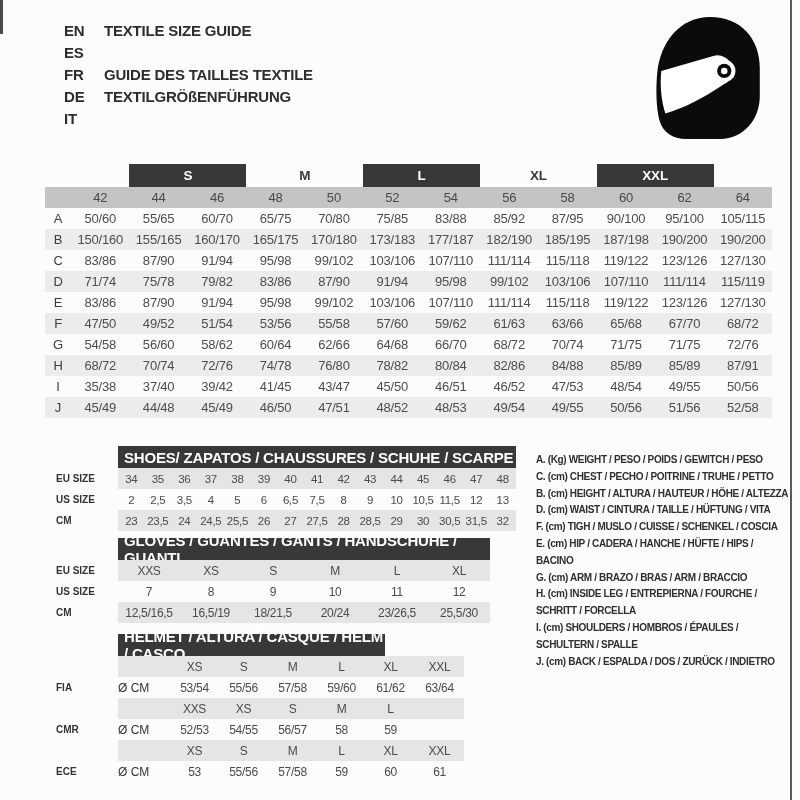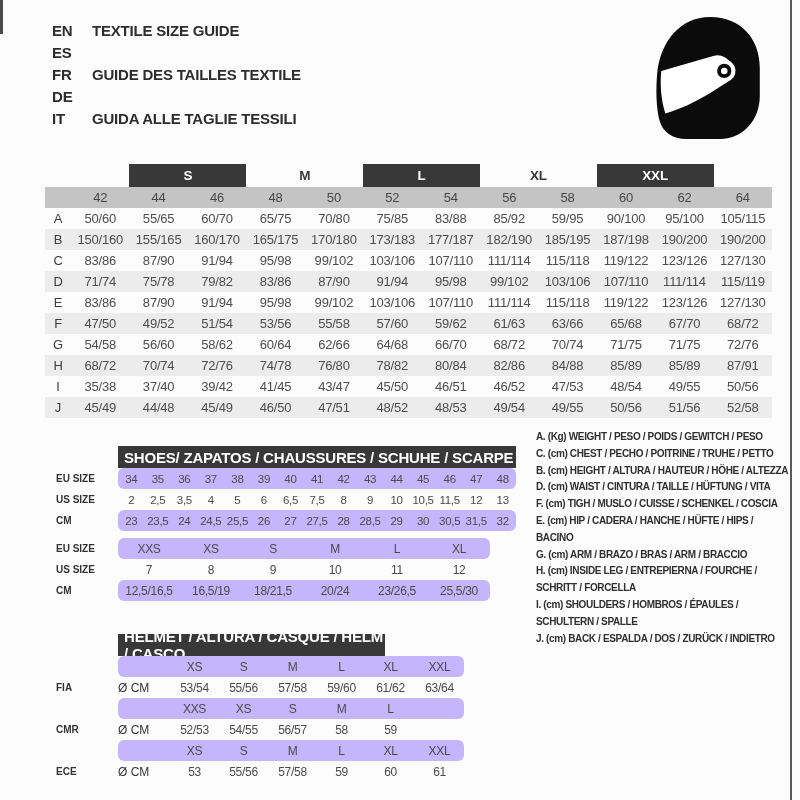--- a/index.html
+++ b/index.html
@@ -4,21 +4,21 @@
 <style>
   html,body{margin:0;padding:0;width:800px;height:800px;}
   body{background:#fcfcfc;font-family:"Liberation Sans",sans-serif;color:#4b4b4b;}
   .page{position:relative;width:800px;height:800px;overflow:hidden;}
 
   
   .corner-tick{position:absolute;left:0;top:0;width:3px;height:34px;background:#4a4a4a;}
   .right-border{position:absolute;left:790px;top:0;width:2px;height:800px;background:#5a5a5a;}
 
   
-  .lang-block{position:absolute;left:52px;top:20px;font-size:15px;font-weight:700;color:#2d2d2d;letter-spacing:-0.2px;}
+  .lang-block{position:absolute;left:64px;top:20px;font-size:15px;font-weight:700;color:#2d2d2d;letter-spacing:-0.2px;}
   .lang-row{display:flex;line-height:22px;}
   .lang-code{width:40px;}
 
   
   .helmet{position:absolute;left:646px;top:12px;width:124px;height:132px;}
 
   
   #textile{position:absolute;left:45px;top:164px;width:727px;font-size:13px;letter-spacing:-0.2px;color:#4d4d4d;}
   .t-grouprow{display:flex;height:23px;margin-left:26px;}
   .t-group{display:flex;align-items:center;justify-content:center;font-weight:700;font-size:13.5px;color:#3a3a3a;}
@@ -29,34 +29,34 @@
   .t-letter{flex:0 0 26px;text-align:center;color:#3d3d3d;}
   .t-cell{flex:1;text-align:center;}
 
   
   .sub{position:absolute;left:56px;}
   .s-row{display:flex;height:21px;align-items:stretch;}
   .s-row.trow{height:22px;}
   .s-label{width:62px;display:flex;align-items:center;font-weight:700;font-size:10px;color:#333;}
   .s-title{background:#383838;color:#fff;font-weight:700;font-size:15px;display:flex;align-items:center;padding-left:6px;letter-spacing:-0.2px;}
   .s-body{display:flex;align-items:center;}
-  .s-body.stripe{background:#c4b5fd;border-radius:6px;}
+  .s-body.stripe{background:#e5e5e5;}
   .s-cell{flex:1;text-align:center;font-size:11.5px;letter-spacing:-0.3px;}
   #shoes .s-title{width:392px;}
   #shoes .s-body{width:398px;}
   #gloves .s-title{width:366px;}
   #gloves .s-body{width:372px;}
   #gloves .s-cell{font-size:12px;}
   #helmet-table .s-title{width:261px;}
   #helmet-table .s-body{width:346px;}
   .h-unit{width:52px;font-weight:400;font-size:12px;color:#333;}
   .h-cell{width:49px;text-align:center;font-size:12px;letter-spacing:-0.3px;}
 
   
-  #legend{position:absolute;left:536px;top:429px;width:254px;font-size:10px;font-weight:700;color:#2f2f2f;line-height:16.8px;letter-spacing:-0.35px;}
+  #legend{position:absolute;left:536px;top:452px;width:254px;font-size:10px;font-weight:700;color:#2f2f2f;line-height:16.8px;letter-spacing:-0.35px;}
 </style>
 </head>
 <body>
 
 <div class="page">
   <div class="corner-tick"></div>
   <div class="right-border"></div>
 
   <header class="lang-block" id="langs">
       <div class="lang-row">
@@ -65,24 +65,24 @@
       </div>
       <div class="lang-row">
         <span class="lang-code">ES</span>
       </div>
       <div class="lang-row">
         <span class="lang-code">FR</span>
         <span class="lang-title">GUIDE DES TAILLES TEXTILE</span>
       </div>
       <div class="lang-row">
         <span class="lang-code">DE</span>
+        <span class="lang-title">TEXTILGRÖßENFÜHRUNG</span>
       </div>
       <div class="lang-row">
         <span class="lang-code">IT</span>
-        <span class="lang-title">GUIDA ALLE TAGLIE TESSILI</span>
       </div>
     </header>
 
   <div class="helmet">
     <svg viewBox="0 0 120 130" width="124" height="132">
       <path fill="#0b0b0b" d="M62 5 C 32 5 13 30 10 60 C 8.5 76 9 94 12 106 C 15 118 25 125 39 125 L 72 125 C 95 125 111 106 111 83 L 111 55 C 111 27 93 5 62 5 Z"></path>
       <path fill="#ffffff" d="M 14 58 L 66 43 A 15 15 0 0 1 76 71 C 57 84 36 95 18 100 C 14 87 12.5 72 14 58 Z"></path>
       <circle cx="76" cy="58" r="11" fill="#ffffff"></circle>
       <circle cx="76" cy="58" r="7" fill="#0b0b0b"></circle>
       <circle cx="76" cy="58" r="3.2" fill="#ffffff"></circle>
@@ -117,21 +117,21 @@
       <div class="t-row">
         <div class="t-letter">A</div>
         <div class="t-cell">50/60</div>
         <div class="t-cell">55/65</div>
         <div class="t-cell">60/70</div>
         <div class="t-cell">65/75</div>
         <div class="t-cell">70/80</div>
         <div class="t-cell">75/85</div>
         <div class="t-cell">83/88</div>
         <div class="t-cell">85/92</div>
-        <div class="t-cell">59/95</div>
+        <div class="t-cell">87/95</div>
         <div class="t-cell">90/100</div>
         <div class="t-cell">95/100</div>
         <div class="t-cell">105/115</div>
       </div>
       <div class="t-row stripe">
         <div class="t-letter">B</div>
         <div class="t-cell">150/160</div>
         <div class="t-cell">155/165</div>
         <div class="t-cell">160/170</div>
         <div class="t-cell">165/175</div>
@@ -326,20 +326,24 @@
           <div class="s-cell">28,5</div>
           <div class="s-cell">29</div>
           <div class="s-cell">30</div>
           <div class="s-cell">30,5</div>
           <div class="s-cell">31,5</div>
           <div class="s-cell">32</div>
         </div>
       </div>
     </section>
   <section id="gloves" class="sub" style="top:538px;">
+      <div class="s-row trow">
+        <div class="s-label"></div>
+        <div class="s-title">GLOVES / GUANTES / GANTS / HANDSCHUHE / GUANTI</div>
+      </div>
       <div class="s-row">
         <div class="s-label">EU SIZE</div>
         <div class="s-body stripe">
           <div class="s-cell">XXS</div>
           <div class="s-cell">XS</div>
           <div class="s-cell">S</div>
           <div class="s-cell">M</div>
           <div class="s-cell">L</div>
           <div class="s-cell">XL</div>
         </div>

